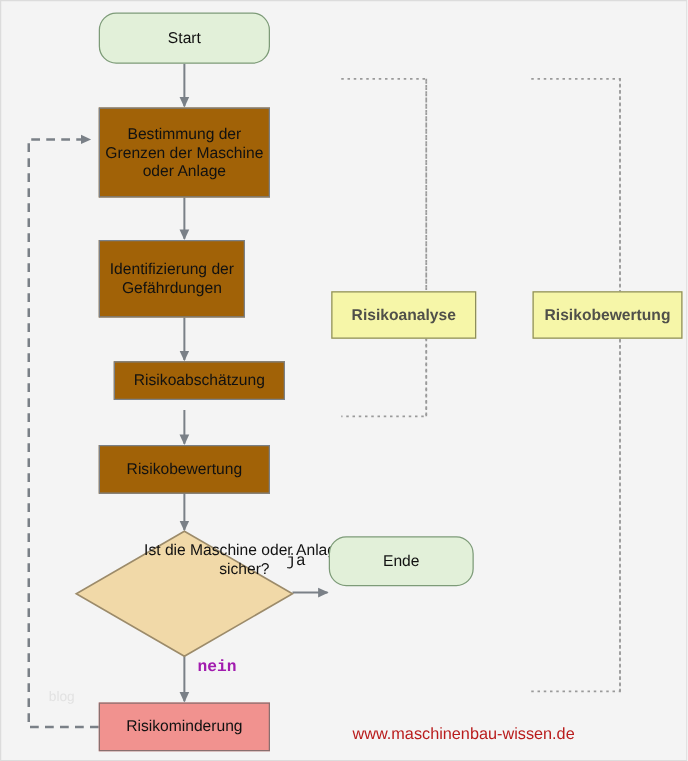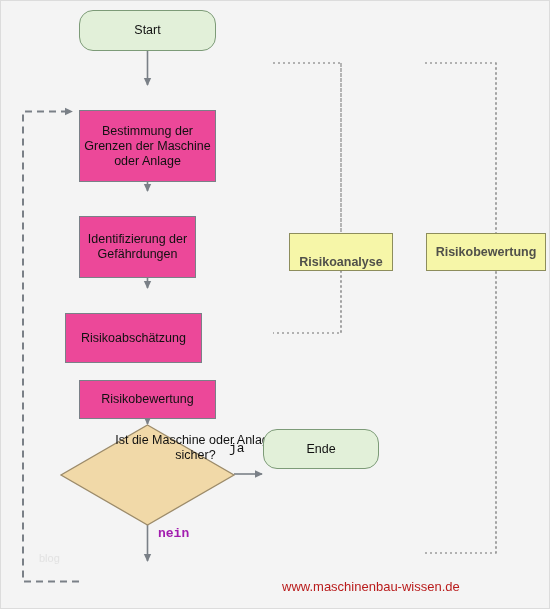--- a/index.html
+++ b/index.html
@@ -37,22 +37,21 @@
     line-height: 15px;
     color: #111111;
   }
   .terminator {
     border: 1px solid #7d9b78;
     border-radius: 14px;
     background: #e2f0d9;
   }
   .process {
     border: 1px solid #7a8087;
-    background: #ec4899;
-    margin-top: 24px;
+    background: #a16207;
   }
   .process-alt {
     border: 1px solid #8a6f6f;
     background: #f1928f;
   }
   .annotation {
     border: 1px solid #8d8d5c;
     background: #f6f6a8;
     font-weight: bold;
     font-size: 12.5px;
@@ -139,21 +138,21 @@
   </div>
 
   <div class="node process" style="left:78px; top:85px; width:137px; height:72px;">
     <span>Bestimmung der Grenzen der Maschine oder Anlage</span>
   </div>
 
   <div class="node process" style="left:78px; top:191px; width:117px; height:62px;">
     <span>Identifizierung der Gefährdungen</span>
   </div>
 
-  <div class="node process" style="left:64px; top:288px; width:137px; height:50px;">
+  <div class="node process" style="left:90px; top:288px; width:137px; height:31px;">
     <span>Risikoabschätzung</span>
   </div>
 
   <div class="node process" style="left:78px; top:355px; width:137px; height:39px;">
     <span>Risikobewertung</span>
   </div>
 
   <div class="decision-text" style="left:62px; top:432px; width:169px;margin-left:48px;">
     <span>Ist die Maschine oder Anlage sicher?</span>
   </div>
@@ -163,22 +162,25 @@
   </div>
 
   <div class="decision-label negative" style="left:157px; top:525px; font-weight:bold;">
     <span>nein</span>
   </div>
 
   <div class="node terminator" style="left:262px; top:428px; width:116px; height:40px;">
     <span>Ende</span>
   </div>
 
+  <div class="node process-alt" style="left:78px; top:561px; width:137px; height:39px;">
+    <span>Risikominderung</span>
+  </div>
 
-  <div class="node annotation" style="left:288px; top:232px; width:104px; height:38px;align-items:flex-end;">
+  <div class="node annotation" style="left:264px; top:232px; width:116px; height:38px;">
     <span>Risikoanalyse</span>
   </div>
 
   <div class="node annotation" style="left:425px; top:232px; width:120px; height:38px;">
     <span>Risikobewertung</span>
   </div>
 
   <div class="watermark-faint" style="left:38px; top:551px;">
     <span>blog</span>
   </div>

